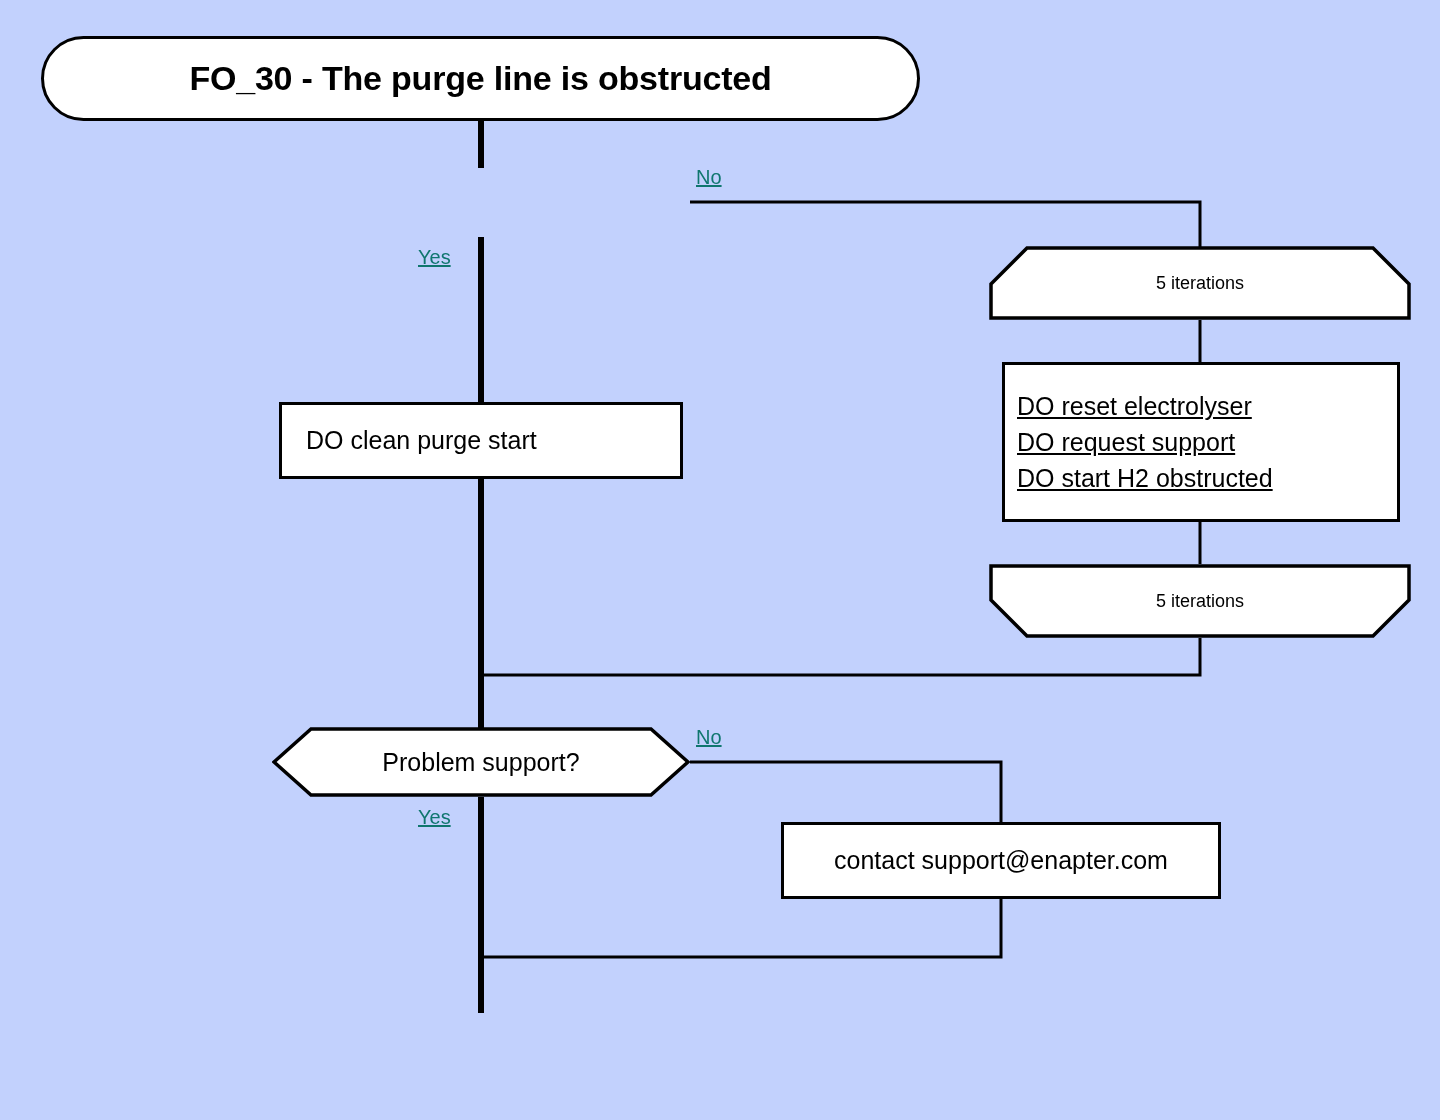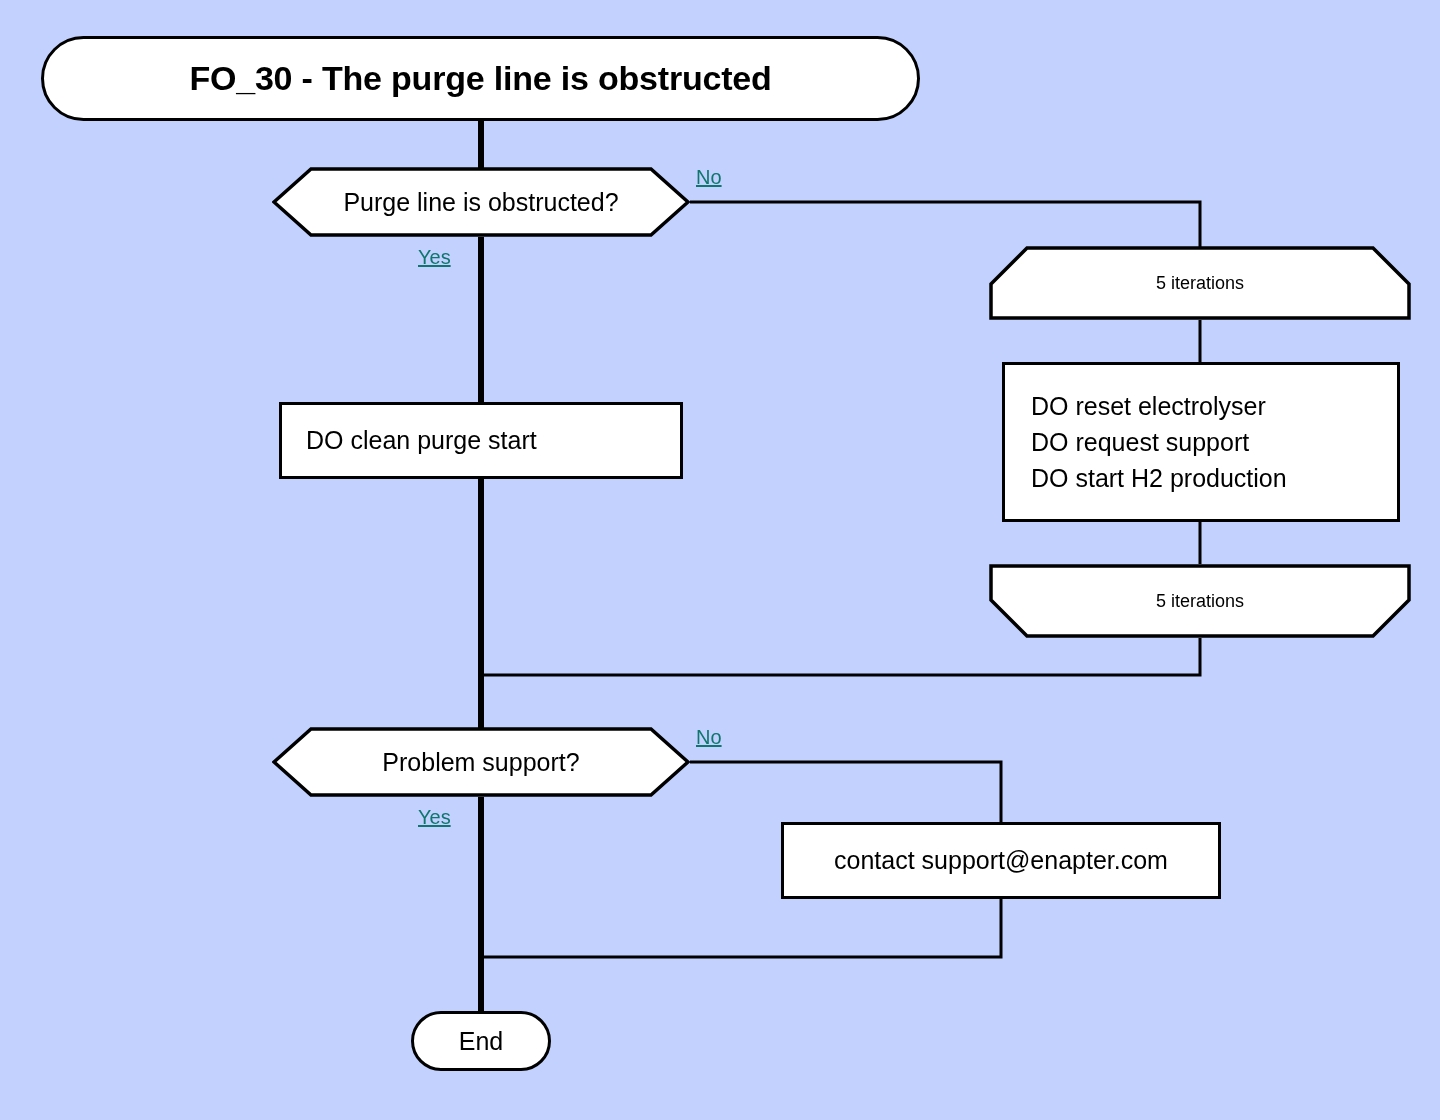--- a/index.html
+++ b/index.html
@@ -64,22 +64,23 @@
     top: 402px;
     width: 404px;
     height: 77px;
     padding-left: 24px;
   }
   .rect-do3 {
     left: 1002px;
     top: 362px;
     width: 398px;
     height: 160px;
-    padding-left: 26px;
+    padding-left: 12px;
     line-height: 36px;
+    text-decoration: underline;
   }
   .rect-support {
     left: 781px;
     top: 822px;
     width: 440px;
     height: 77px;
     justify-content: center;
   }
   .hex {
     position: absolute;
@@ -149,45 +150,39 @@
 
     <polyline points="690,762 1001,762 1001,822" fill="none" stroke="#000000" stroke-width="3"></polyline>
 
     <polyline points="1001,899 1001,957 481,957" fill="none" stroke="#000000" stroke-width="3"></polyline>
   </svg>
 
   <div class="node node-title">
     <span>FO_30 - The purge line is obstructed</span>
   </div>
 
-  <div class="hex hex-1">
-    <svg width="418" height="70" viewBox="0 0 418 70">
-      <polygon points="39,2 379,2 416,35 379,68 39,68 2,35" fill="#ffffff" stroke="#000000" stroke-width="3.5"></polygon>
-    </svg>
-    <span class="hex-label">Purge line is obstructed?</span>
-  </div>
   <span class="edge-label lbl-no-1">No</span>
   <span class="edge-label lbl-yes-1">Yes</span>
 
   <div class="node node-rect rect-clean">
     <span>DO clean purge start</span>
   </div>
 
   <div class="loop loop-start">
     <svg width="422" height="74" viewBox="0 0 422 74">
       <polygon points="2,72 2,38 38,2 384,2 420,38 420,72" fill="#ffffff" stroke="#000000" stroke-width="3.5"></polygon>
     </svg>
     <span class="loop-label">5 iterations</span>
   </div>
 
   <div class="node node-rect rect-do3">
     <div>
       <div>DO reset electrolyser</div>
       <div>DO request support</div>
-      <div>DO start H2 production</div>
+      <div>DO start H2 obstructed</div>
     </div>
   </div>
 
   <div class="loop loop-end">
     <svg width="422" height="74" viewBox="0 0 422 74">
       <polygon points="2,2 420,2 420,36 384,72 38,72 2,36" fill="#ffffff" stroke="#000000" stroke-width="3.5"></polygon>
     </svg>
     <span class="loop-label">5 iterations</span>
   </div>
 
@@ -197,17 +192,14 @@
     </svg>
     <span class="hex-label">Problem support?</span>
   </div>
   <span class="edge-label lbl-no-2">No</span>
   <span class="edge-label lbl-yes-2">Yes</span>
 
   <div class="node node-rect rect-support">
     <span>contact support@enapter.com</span>
   </div>
 
-  <div class="node node-end">
-    <span>End</span>
-  </div>
 
 </div>
 
 </body></html>

